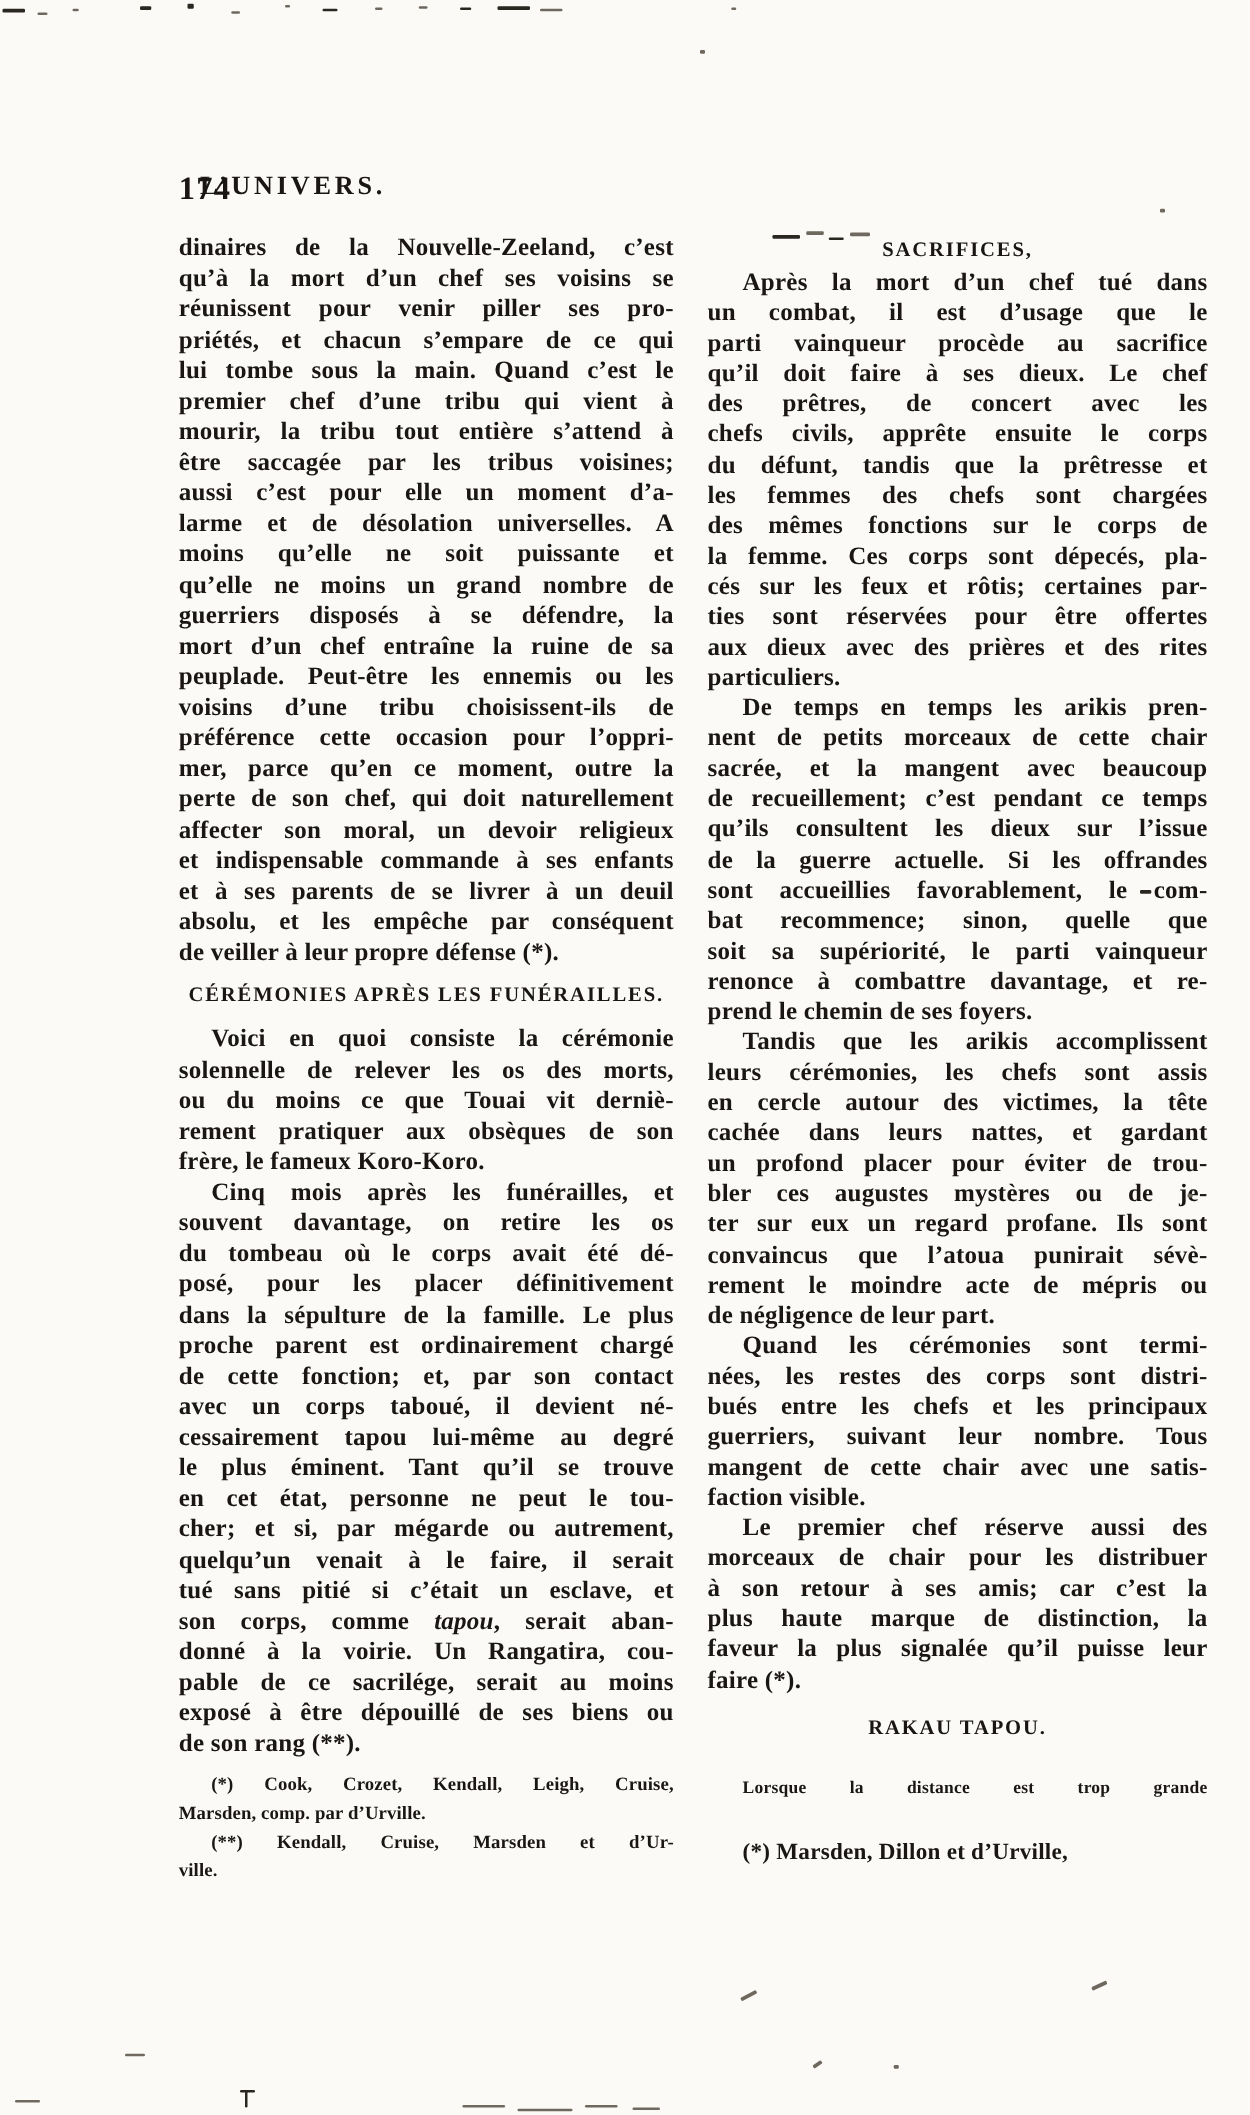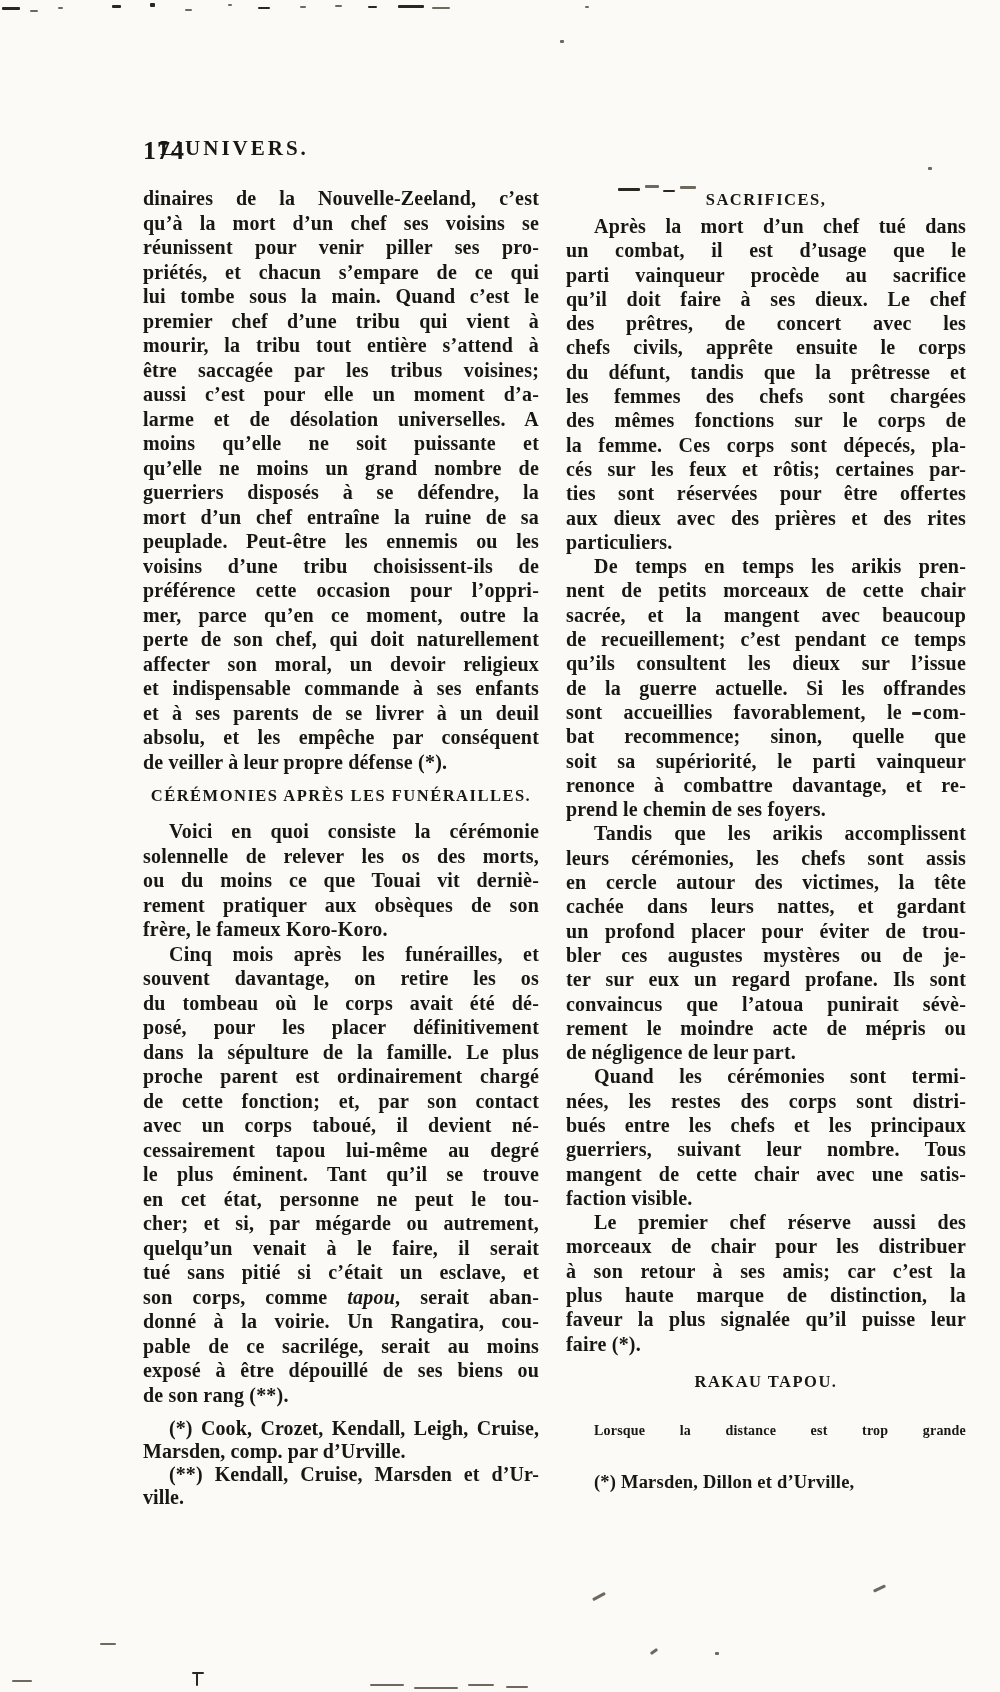--- a/index.html
+++ b/index.html
@@ -29,21 +29,21 @@
   .col-right .line.indent{text-indent:28px;}
   
   .sec-heading{
     font-size:16.5px;line-height:20px;text-align:center;letter-spacing:1.5px;
   }
   .heading-mid{margin-top:12px;margin-bottom:13px;}
   .heading-top{margin-top:0;margin-bottom:4px;}
   .heading-rakau{margin-top:16px;}
   
   .footnotes-left{margin-top:10px;}
-  .footnotes-left .line{font-size:20px;line-height:23px;height:23px;letter-spacing:0.1px;}
+  .footnotes-left .line{font-size:15px;line-height:23px;height:23px;letter-spacing:0.1px;}
   .footnotes-left .line.indent{text-indent:26px;}
   .continuation{margin-top:26px;}
   .continuation .line{font-size:14px;line-height:26px;height:26px;}
   .footnote-right{margin-top:26px;}
   .footnote-right .line{font-size:18.5px;line-height:24px;height:24px;}
   
   .mark{position:absolute;background:#2a2620;border-radius:1px;}
   .soft{background:#6f685e;}
   i{font-style:italic;}
 </style>

